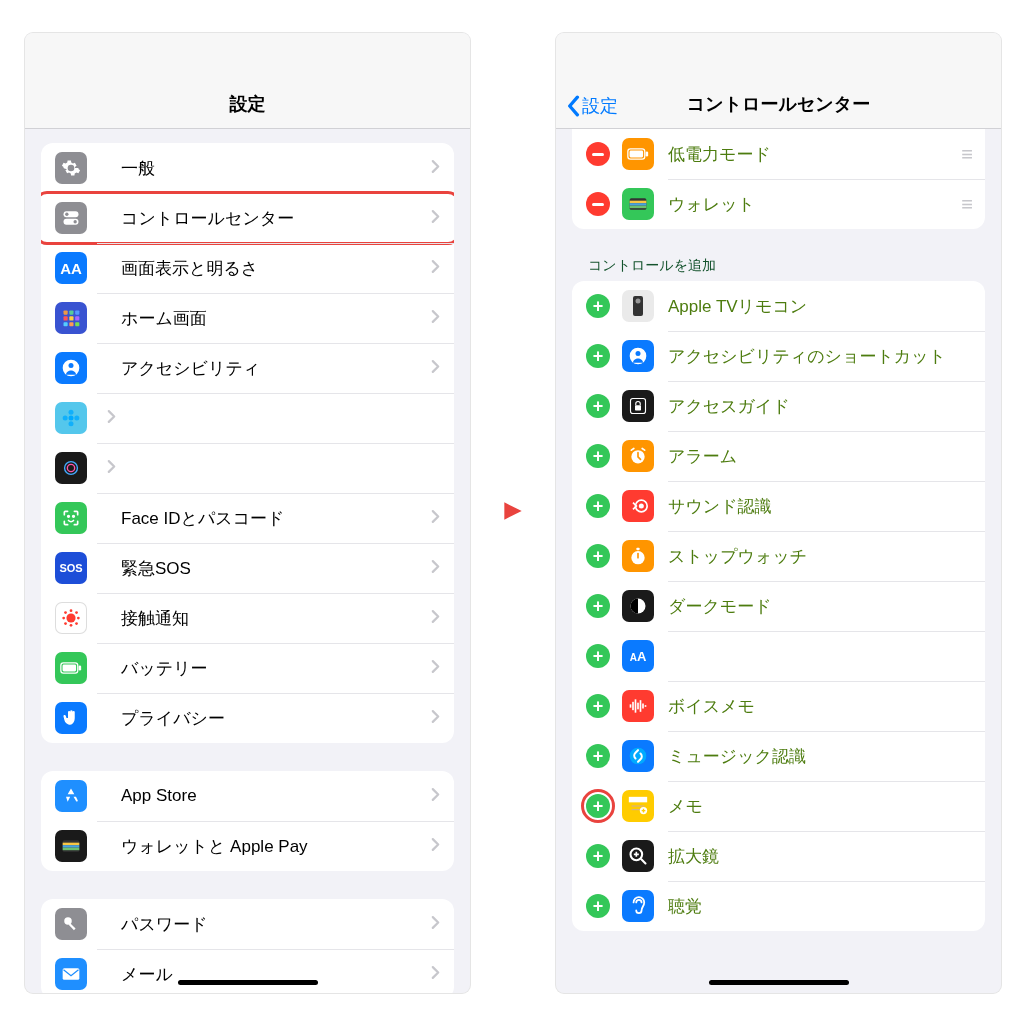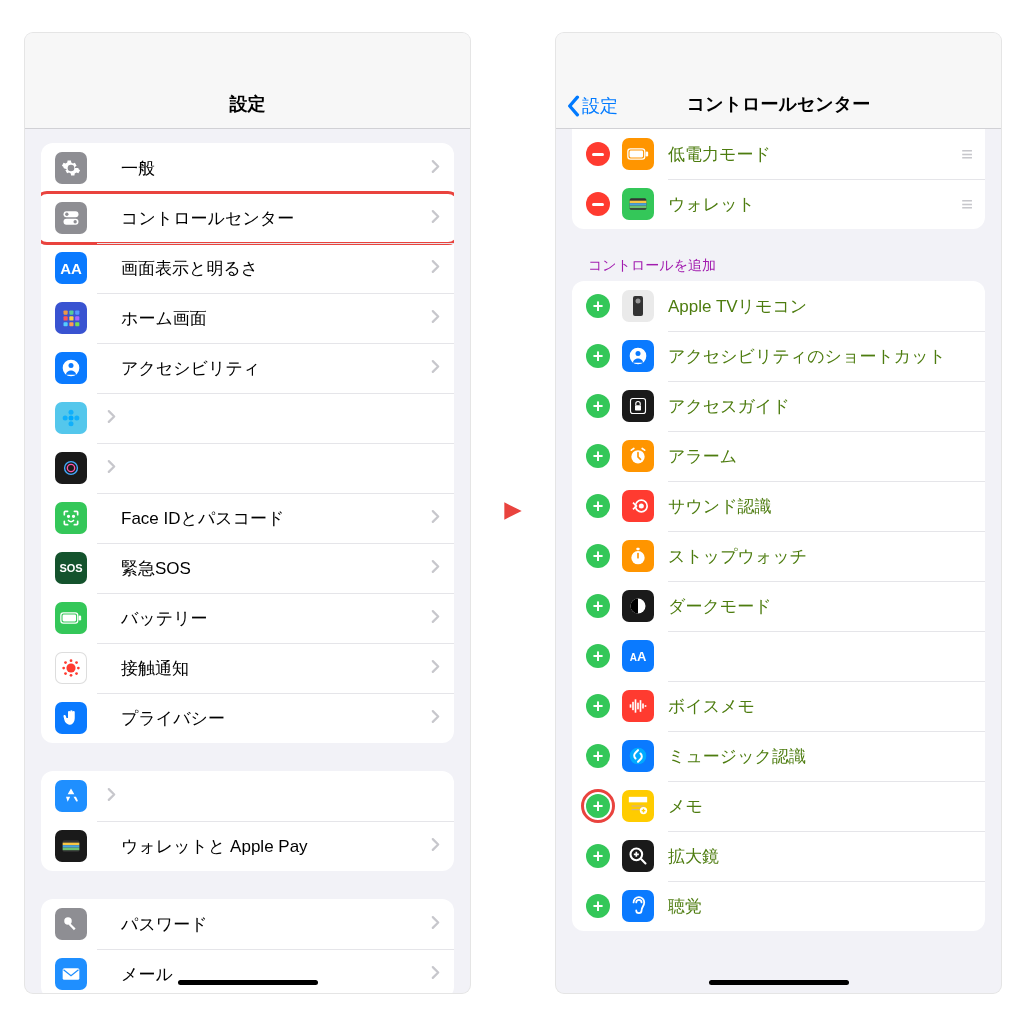--- a/index.html
+++ b/index.html
@@ -55,21 +55,21 @@
     padding: 0;
   }
   .group {
     background: #fff;
     border-radius: 12px;
     margin: 20px 16px 28px 16px;
     overflow: hidden;
   }
   .group.first-tight { margin-top: 14px; }
   .section-header {
-    color: #a21caf;
+    color: #14532d;
     font-size: 14px;
     margin: 0 32px 6px 32px;
   }
   .row {
     display: flex;
     align-items: center;
     height: 50px;
     padding: 0 14px;
     position: relative;
     gap: 20px;
@@ -297,37 +297,24 @@
               <circle cx="15" cy="10" r="1" fill="#fff"></circle>
               <path d="M9 15c1 1 2 1.5 3 1.5s2-.5 3-1.5"></path>
             </svg>
           </div>
       <div class="row-label">Face IDとパスコード</div>
       <span class="chevron"><svg viewBox="0 0 10 16" fill="none" stroke="currentColor" stroke-width="2.5" stroke-linecap="round" stroke-linejoin="round">
               <polyline points="2,2 8,8 2,14"></polyline>
             </svg></span>
     </div>
         <div class="row">
-      <div class="app-icon" style="background:#14532d;">
+      <div class="app-icon" style="background:#1d4ed8;">
             <span style="color:#fff;font-size:11px;font-weight:700">SOS</span>
           </div>
       <div class="row-label">緊急SOS</div>
-      <span class="chevron"><svg viewBox="0 0 10 16" fill="none" stroke="currentColor" stroke-width="2.5" stroke-linecap="round" stroke-linejoin="round">
-              <polyline points="2,2 8,8 2,14"></polyline>
-            </svg></span>
-    </div>
-        <div class="row">
-      <div class="app-icon" style="background:#34c759;">
-            <svg width="22" height="14" viewBox="0 0 26 14" fill="#fff">
-              <rect x="1" y="1" width="20" height="12" rx="3" fill="none" stroke="#fff" stroke-width="1.5"></rect>
-              <rect x="3" y="3" width="16" height="8" rx="1.5"></rect>
-              <rect x="22" y="4" width="3" height="6" rx="1.5"></rect>
-            </svg>
-          </div>
-      <div class="row-label">バッテリー</div>
       <span class="chevron"><svg viewBox="0 0 10 16" fill="none" stroke="currentColor" stroke-width="2.5" stroke-linecap="round" stroke-linejoin="round">
               <polyline points="2,2 8,8 2,14"></polyline>
             </svg></span>
     </div>
         <div class="row">
       <div class="app-icon" style="background:#fff;box-shadow:inset 0 0 0 1px #ddd;">
             <svg width="22" height="22" viewBox="0 0 24 24" fill="#ff3b30">
               <circle cx="12" cy="12" r="5"></circle>
               <circle cx="12" cy="4" r="1.5"></circle>
               <circle cx="12" cy="20" r="1.5"></circle>
@@ -338,38 +325,52 @@
               <circle cx="6" cy="18" r="1.5"></circle>
               <circle cx="18" cy="18" r="1.5"></circle>
             </svg>
           </div>
       <div class="row-label">接触通知</div>
       <span class="chevron"><svg viewBox="0 0 10 16" fill="none" stroke="currentColor" stroke-width="2.5" stroke-linecap="round" stroke-linejoin="round">
               <polyline points="2,2 8,8 2,14"></polyline>
             </svg></span>
     </div>
         <div class="row">
+      <div class="app-icon" style="background:#34c759;">
+            <svg width="22" height="14" viewBox="0 0 26 14" fill="#fff">
+              <rect x="1" y="1" width="20" height="12" rx="3" fill="none" stroke="#fff" stroke-width="1.5"></rect>
+              <rect x="3" y="3" width="16" height="8" rx="1.5"></rect>
+              <rect x="22" y="4" width="3" height="6" rx="1.5"></rect>
+            </svg>
+          </div>
+      <div class="row-label">バッテリー</div>
+      <span class="chevron"><svg viewBox="0 0 10 16" fill="none" stroke="currentColor" stroke-width="2.5" stroke-linecap="round" stroke-linejoin="round">
+              <polyline points="2,2 8,8 2,14"></polyline>
+            </svg></span>
+    </div>
+        <div class="row">
       <div class="app-icon" style="background:#0a7aff;">
             <svg width="18" height="20" viewBox="0 0 24 24" fill="#fff">
               <path d="M8 12V4a1.5 1.5 0 013 0v6V3a1.5 1.5 0 013 0v7V4a1.5 1.5 0 013 0v8c0 5-3 9-6 9s-7-2-8-7l-1-4a1.5 1.5 0 013-1l1 3z"></path>
             </svg>
           </div>
       <div class="row-label">プライバシー</div>
       <span class="chevron"><svg viewBox="0 0 10 16" fill="none" stroke="currentColor" stroke-width="2.5" stroke-linecap="round" stroke-linejoin="round">
               <polyline points="2,2 8,8 2,14"></polyline>
             </svg></span>
     </div>
       </div>
       <div class="group">
         <div class="row">
       <div class="app-icon" style="background:#1f8fff;">
             <svg width="20" height="20" viewBox="0 0 24 24" fill="#fff">
               <path d="M12 3l4 7h-8zM6 13h5l-3 6zM13 13h5l2 4a1 1 0 01-2 1l-3-5z"></path>
             </svg>
           </div>
+      <div class="row-label">App Store</div>
       <span class="chevron"><svg viewBox="0 0 10 16" fill="none" stroke="currentColor" stroke-width="2.5" stroke-linecap="round" stroke-linejoin="round">
               <polyline points="2,2 8,8 2,14"></polyline>
             </svg></span>
     </div>
         <div class="row">
       <div class="app-icon" style="background:#1a1a1a;">
             <svg width="20" height="16" viewBox="0 0 24 18" fill="none">
               <rect x="2" y="2" width="20" height="14" rx="2" fill="#333"></rect>
               <rect x="2" y="5" width="20" height="3" fill="#f7c644"></rect>
               <rect x="2" y="8" width="20" height="3" fill="#4aa3e0"></rect>

